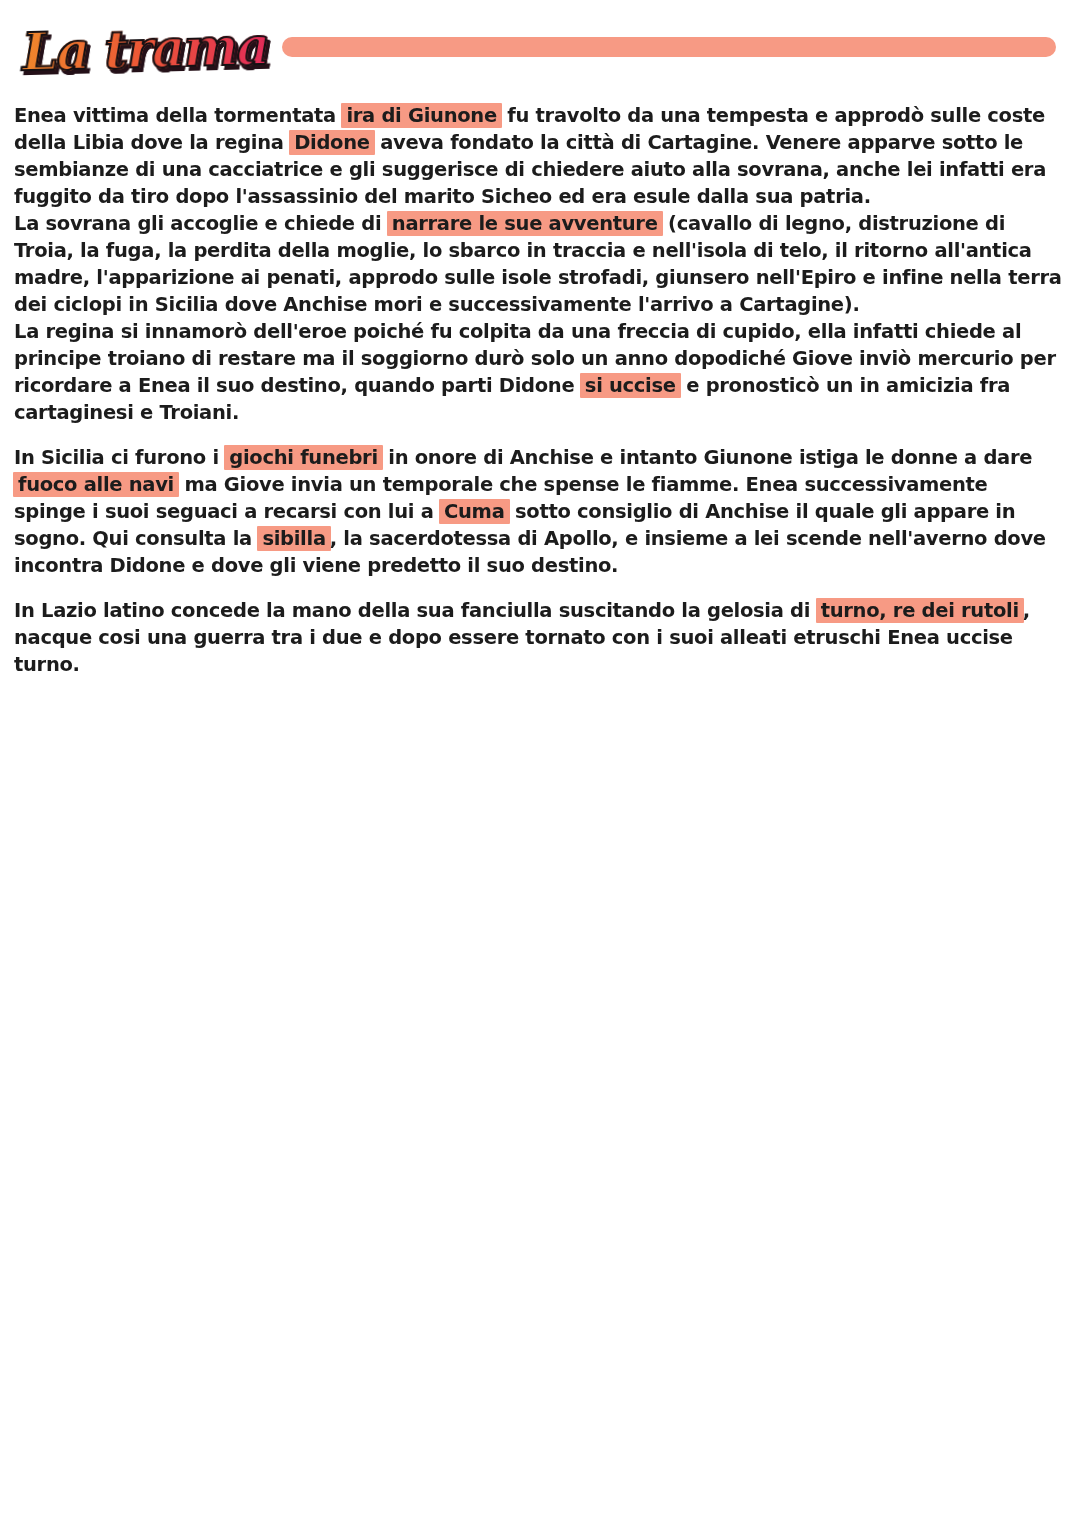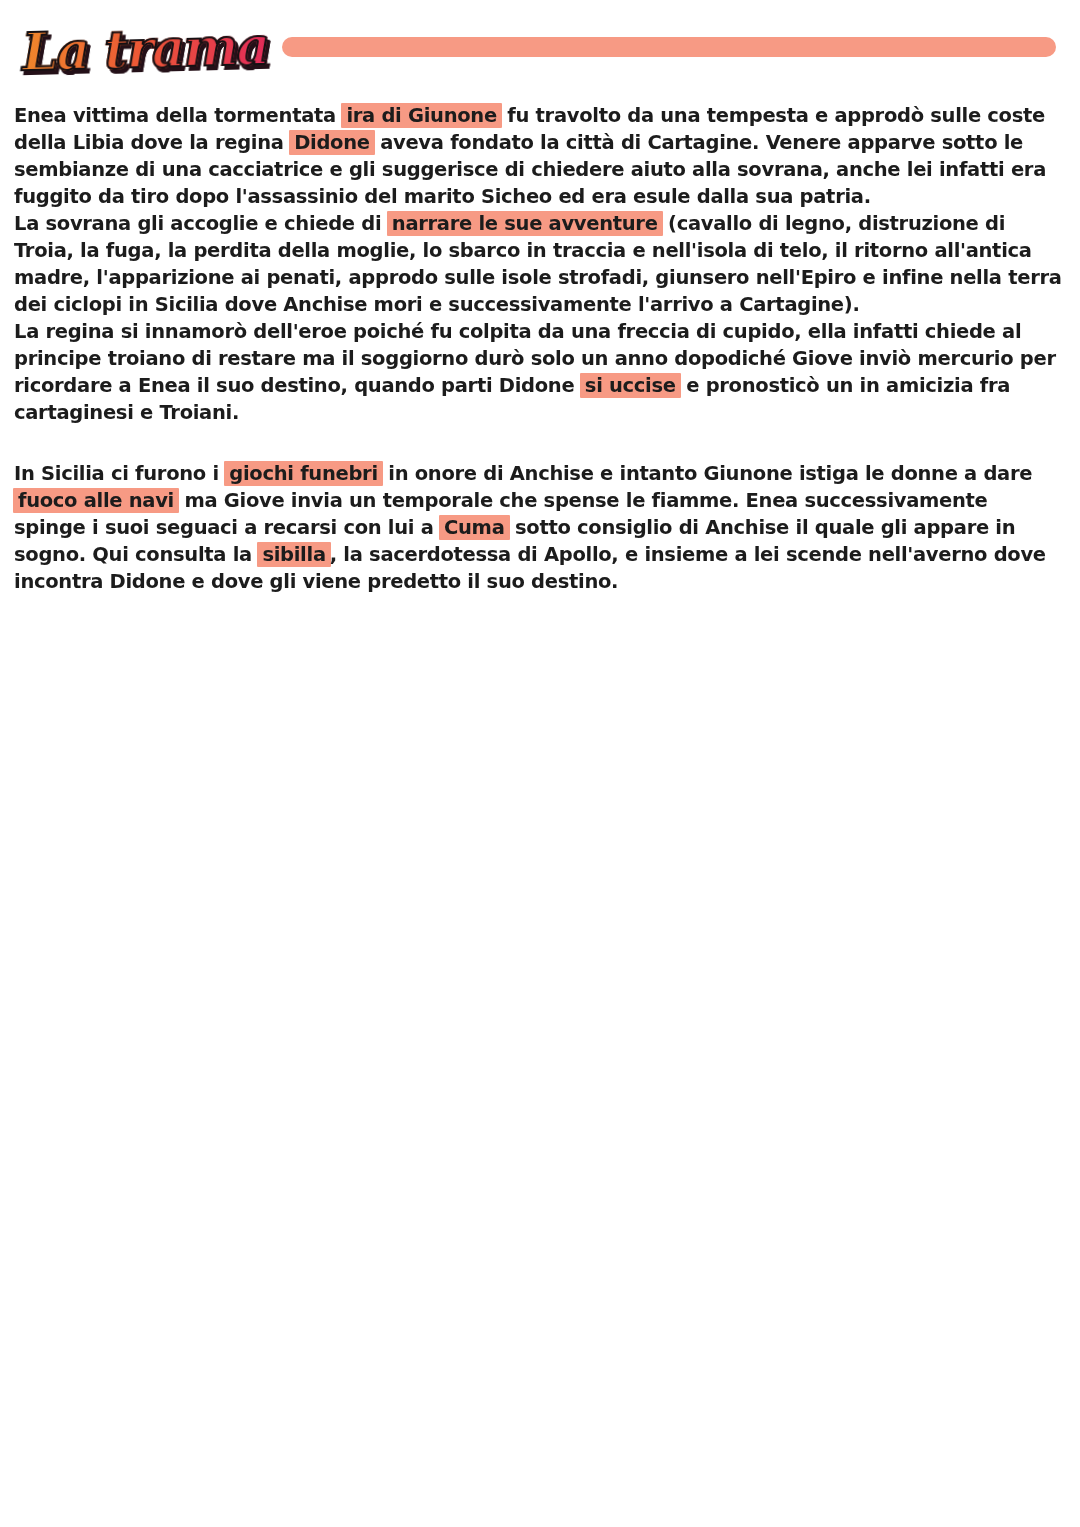--- a/index.html
+++ b/index.html
@@ -60,21 +60,21 @@
     color: #1c1c1c;
     font-size: 19.5px;
     font-weight: 700;
     line-height: 27px;
     letter-spacing: -0.3px;
   }
   .content p {
     margin: 0;
   }
   .content p.spaced {
-    margin-top: 34px;
+    margin-top: 18px;
   }
   .hl {
     background: var(--highlight, #f79a84);
     border-radius: 1px;
     padding: 1px 5px;
     margin: 0 -1px;
     -webkit-box-decoration-break: clone;
     box-decoration-break: clone;
   }
 </style>
@@ -84,14 +84,15 @@
 <div class="page">
   <div class="header">
     <div class="title-text">La trama</div>
     <div class="accent-bar"></div>
   </div>
   <div class="content">
       <p><span>Enea vittima della tormentata </span><span class="hl">ira di Giunone</span><span> fu travolto da una tempesta e approdò sulle coste della Libia dove la regina </span><span class="hl">Didone</span><span> aveva fondato la città di Cartagine. Venere apparve sotto le sembianze di una cacciatrice e gli suggerisce di chiedere aiuto alla sovrana, anche lei infatti era fuggito da tiro dopo l'assassinio del marito Sicheo ed era esule dalla sua patria.</span></p>
       <p><span>La sovrana gli accoglie e chiede di </span><span class="hl">narrare le sue avventure</span><span> (cavallo di legno, distruzione di Troia, la fuga, la perdita della moglie, lo sbarco in traccia e nell'isola di telo, il ritorno all'antica madre, l'apparizione ai penati, approdo sulle isole strofadi, giunsero nell'Epiro e infine nella terra dei ciclopi in Sicilia dove Anchise mori e successivamente l'arrivo a Cartagine).</span></p>
       <p><span>La regina si innamorò dell'eroe poiché fu colpita da una freccia di cupido, ella infatti chiede al principe troiano di restare ma il soggiorno durò solo un anno dopodiché Giove inviò mercurio per ricordare a Enea il suo destino, quando parti Didone </span><span class="hl">si uccise</span><span> e pronosticò un in amicizia fra cartaginesi e Troiani.</span></p>
       <p class="spaced"><span>In Sicilia ci furono i </span><span class="hl">giochi funebri</span><span> in onore di Anchise e intanto Giunone istiga le donne a dare </span><span class="hl">fuoco alle navi</span><span> ma Giove invia un temporale che spense le fiamme. Enea successivamente spinge i suoi seguaci a recarsi con lui a </span><span class="hl">Cuma</span><span> sotto consiglio di Anchise il quale gli appare in sogno. Qui consulta la </span><span class="hl">sibilla</span><span>, la sacerdotessa di Apollo, e insieme a lei scende nell'averno dove incontra Didone e dove gli viene predetto il suo destino.</span></p>
+      <p class="spaced"><span>In Lazio latino concede la mano della sua fanciulla suscitando la gelosia di </span><span class="hl">turno, re dei rutoli</span><span>, nacque cosi una guerra tra i due e dopo essere tornato con i suoi alleati etruschi Enea uccise turno.</span></p>
     </div>
 </div>
 
 </body></html>

